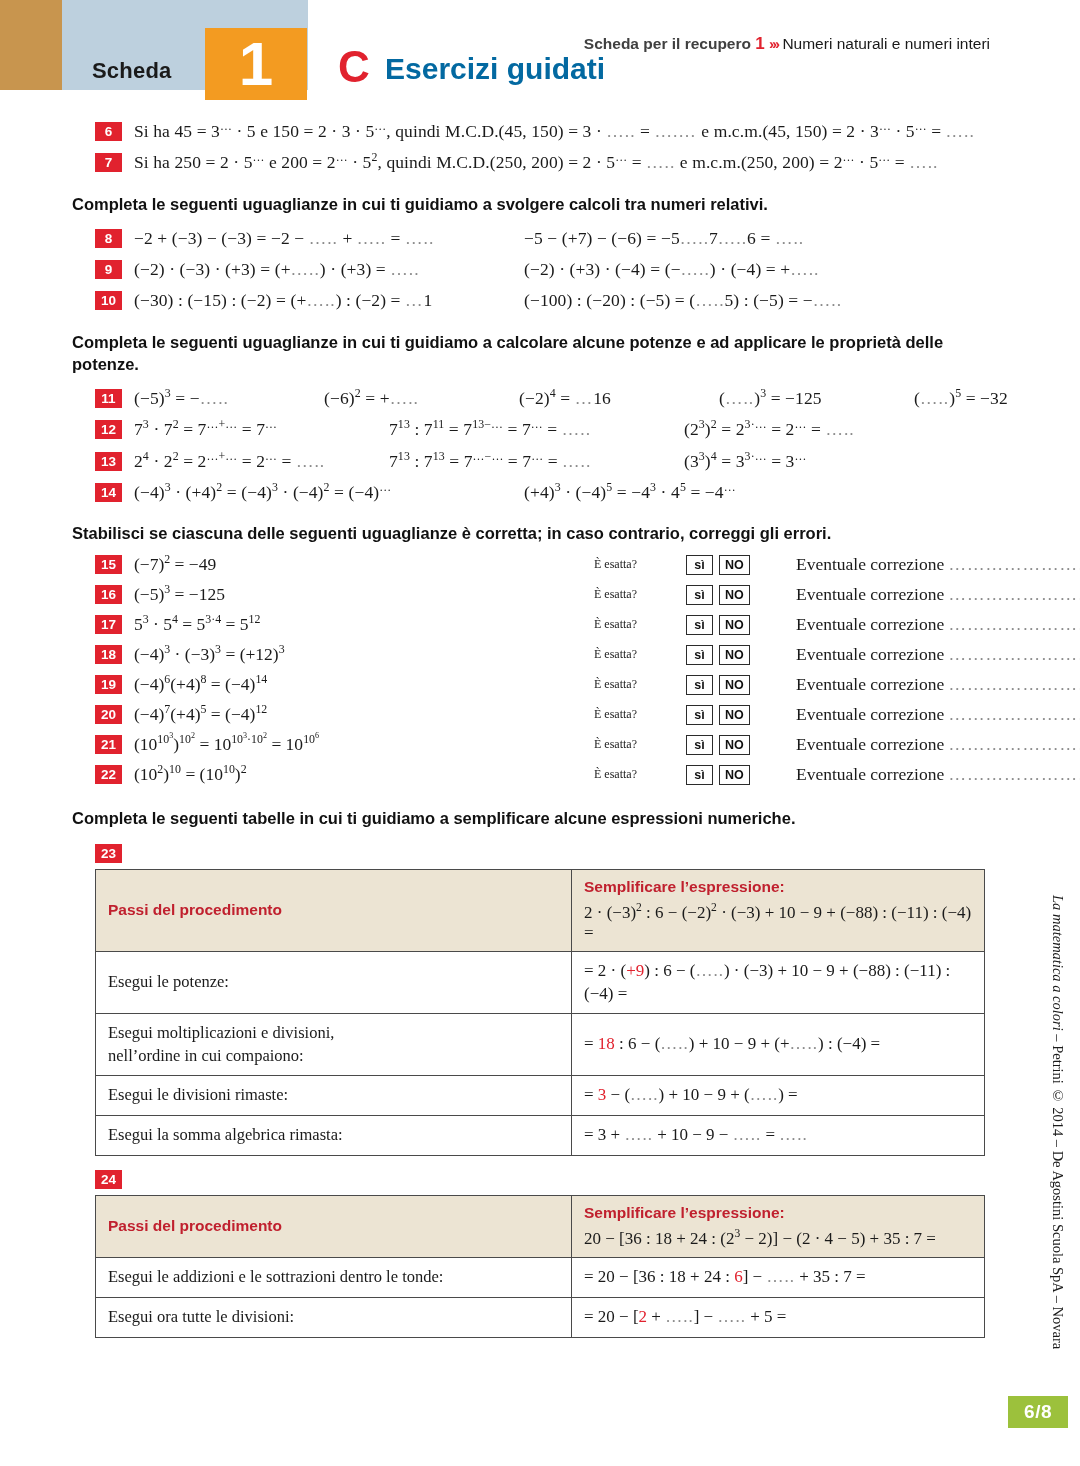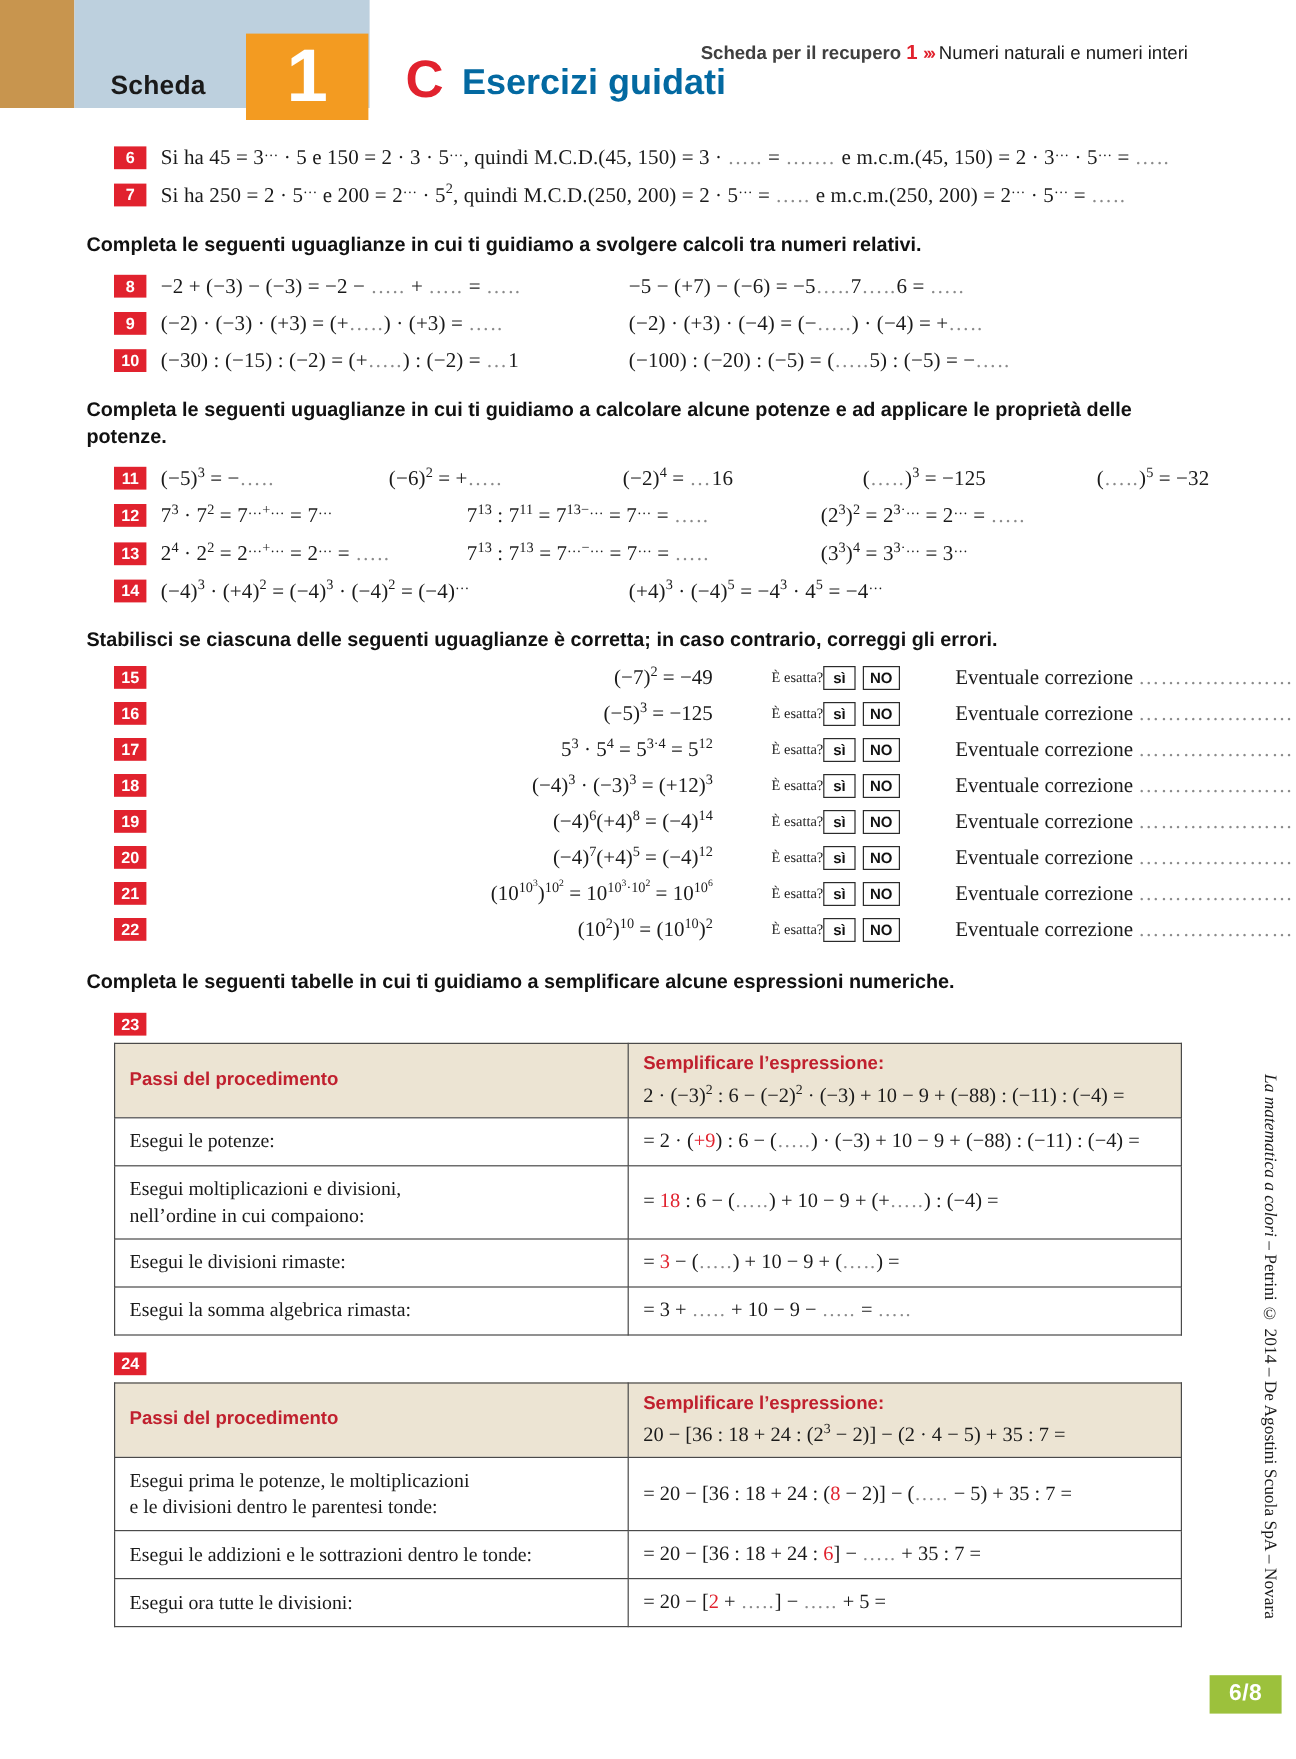--- a/index.html
+++ b/index.html
@@ -58,40 +58,40 @@
 
   
   .two-col { display:flex; width:905px; }
   .two-col .c1 { width:390px; flex:0 0 390px; }
   .two-col .c2 { flex:1; }
 
   
   .mcol { display:flex; width:905px; }
 
   
-  .sn-row { display:flex; align-items:center; margin-bottom:9px;text-align:right; }
+  .sn-row { display:flex; align-items:center; margin-bottom:9px; }
   .sn-expr { width:460px; flex:0 0 460px; font-size:17.5px; }
   .sn-q    { width:92px; flex:0 0 92px; font-size:12px; }
   .sn-box-wrap { display:flex; gap:6px; width:110px; flex:0 0 110px; }
   .sn-box {
     border:1.4px solid #2b2b2b; padding:0 5px; height:20px; min-width:27px;
     font-family:"Liberation Sans", sans-serif; font-size:12.5px; font-weight:bold;
     display:flex; align-items:center; justify-content:center; color:#111; background:#fff;
     cursor:pointer;
   }
   .sn-corr { font-size:17.5px; white-space:nowrap; }
   .sn-line { color:#8a8a8a; letter-spacing:1px; }
 
   
   .tbl {
     width:890px; border-collapse:collapse; margin-bottom:4px;
     border:1.4px solid #4a4a4a; table-layout:fixed;
   }
   .tbl td { border:1.2px solid #4a4a4a; padding:8px 12px; vertical-align:middle; }
-  .tbl .col1 { width:428px; }
+  .tbl .col1 { width:476px; }
   .tbl thead td { background:#ece4d3; }
   .th-label {
     font-family:"Liberation Sans", sans-serif; font-weight:bold; font-size:15.5px; color:#c0202e;
   }
   .th-expr { font-size:17px; margin-top:7px; color:#1a1a1a; }
   .step  { font-size:16.5px; line-height:1.35; }
   .calc  { font-size:17px; line-height:1.35; }
 
   
   .sidebar {
@@ -345,28 +345,20 @@
             </td>
             <td>
               <div class="th-label">Semplificare l’espressione:</div>
               <div class="th-expr">20 − [36 : 18 + 24 : (2<sup>3</sup> − 2)] − (2 · 4 − 5) + 35 : 7 =</div>
             </td>
           </tr>
         </thead>
         <tbody>
           <tr>
             <td class="col1">
-              <div class="step">Esegui prima le potenze, le moltiplicazioni<br>e le divisioni dentro le parentesi tonde:</div>
-            </td>
-            <td>
-              <div class="calc">= 20 − [36 : 18 + 24 : (<span class="red">8</span> − 2)] − (<span class="dots">…..</span> − 5) + 35 : 7 =</div>
-            </td>
-          </tr>
-          <tr>
-            <td class="col1">
               <div class="step">Esegui le addizioni e le sottrazioni dentro le tonde:</div>
             </td>
             <td>
               <div class="calc">= 20 − [36 : 18 + 24 : <span class="red">6</span>] − <span class="dots">…..</span> + 35 : 7 =</div>
             </td>
           </tr>
           <tr>
             <td class="col1">
               <div class="step">Esegui ora tutte le divisioni:</div>
             </td>

